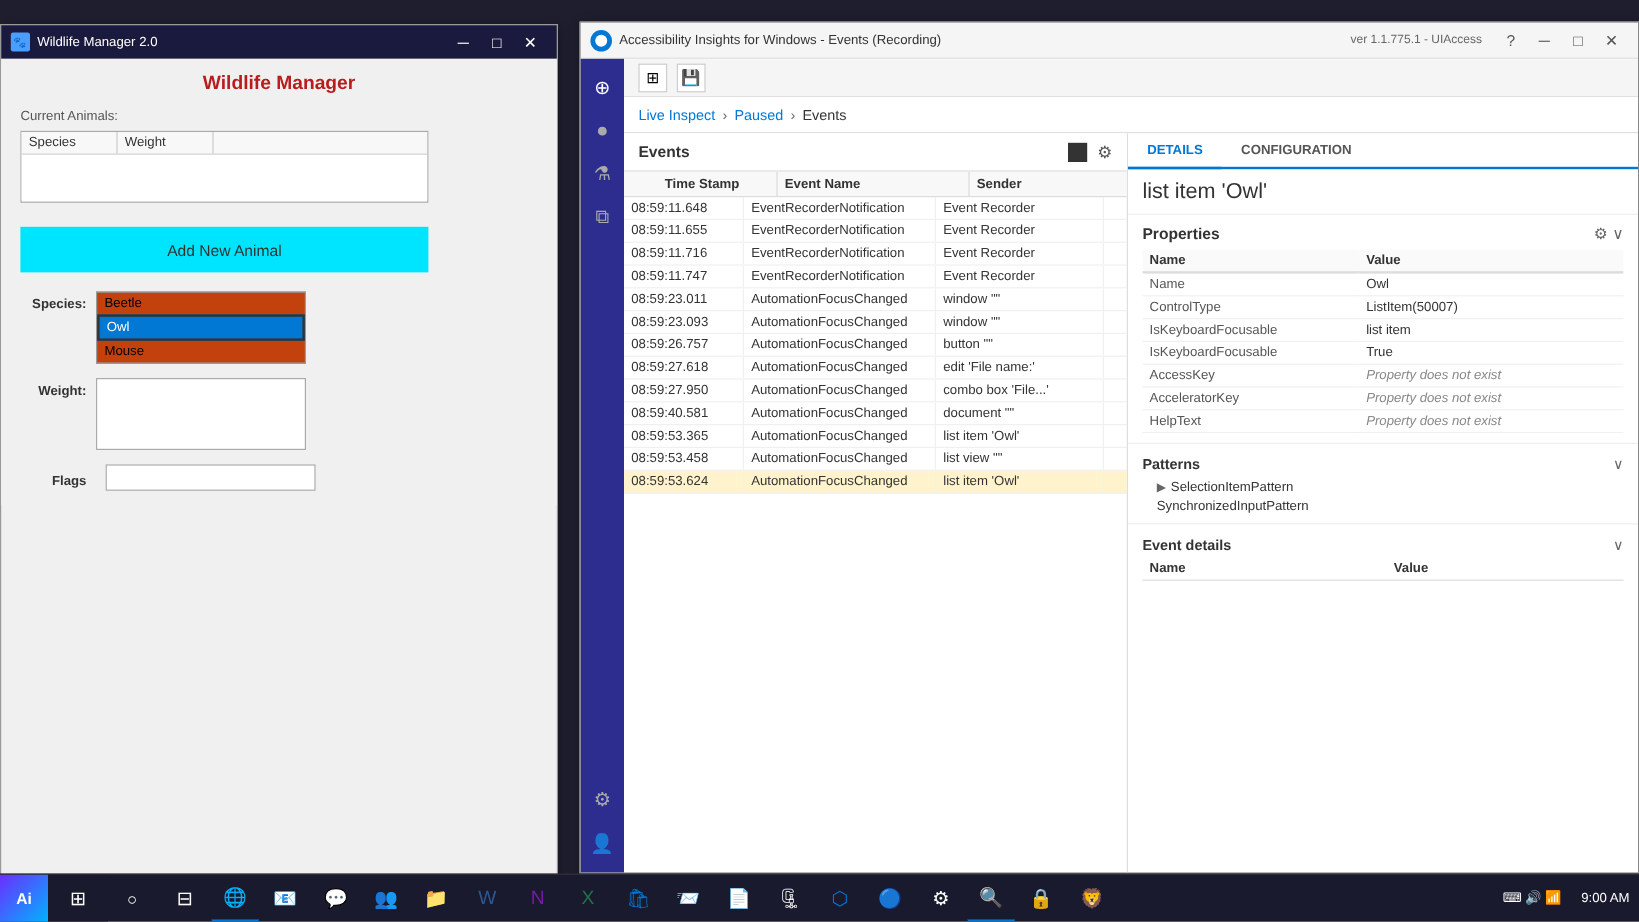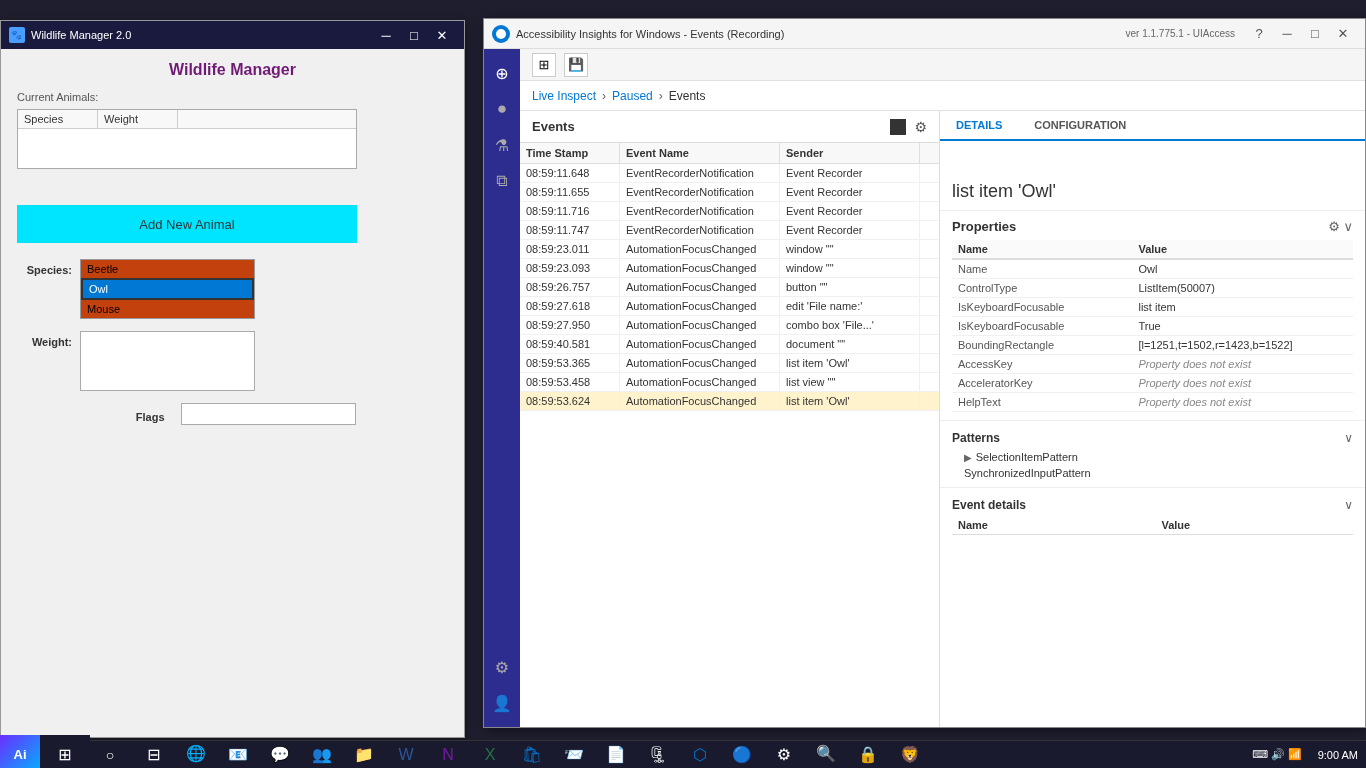--- a/index.html
+++ b/index.html
@@ -1,20 +1,20 @@
 <!DOCTYPE html>
 <html><head>
   <meta charset="utf-8">
   <style>
     * { margin: 0; padding: 0; box-sizing: border-box; }
     body { width: 1366px; height: 768px; overflow: hidden; font-family: 'Segoe UI', sans-serif; font-size: 12px; background: #1e1e2e; position: relative; }
 
     
     .taskbar {
-      position: absolute; bottom: 0; left: 0; width: 1366px; height: 28px;
+      position: absolute; bottom: 0; left: 0; width: 1366px; height: 40px;
       background: #1a1a2e; display: flex; align-items: center; z-index: 1000;
       border-top: 1px solid #333;
     }
     .taskbar-start {
       width: 50px; height: 40px; background: #1a1a2e;
       display: flex; align-items: center; justify-content: center;
       color: white; font-size: 16px; cursor: pointer;
     }
     .taskbar-search {
       width: 40px; height: 40px; display: flex; align-items: center; justify-content: center;
@@ -49,27 +49,27 @@
     }
     .window-icon { width: 16px; height: 16px; background: #4a9eff; border-radius: 2px; display: flex; align-items: center; justify-content: center; }
     .window-title { color: white; font-size: 11px; flex: 1; }
     .window-controls { display: flex; gap: 0; }
     .win-btn { width: 28px; height: 28px; display: flex; align-items: center; justify-content: center; color: white; font-size: 13px; cursor: pointer; }
 
     .wildlife-content {
       padding: 12px 16px; background: #f0f0f0;
     }
     .wildlife-app-title {
-      text-align: center; font-size: 16px; font-weight: bold; color: #701a75; margin-bottom: 12px;
+      text-align: center; font-size: 16px; font-weight: bold; color: #b91c1c; margin-bottom: 12px;
     }
     .wildlife-label { font-size: 11px; color: #555; margin-bottom: 6px; }
 
     
     .datagrid {
-      border: 1px solid #aaa; background: white; width: 340px; height: 60px; margin-bottom: 36px;
+      border: 1px solid #aaa; background: white; width: 340px; height: 60px; margin-bottom: 20px;
     }
     .datagrid-header {
       display: flex; background: #f8f8f8; border-bottom: 1px solid #ccc;
     }
     .datagrid-header-cell {
       padding: 3px 6px; font-size: 11px; color: #333; border-right: 1px solid #ccc; min-width: 80px;
     }
     .datagrid-body { background: white; height: 38px; }
 
     
@@ -95,21 +95,21 @@
       background: #0078d4; color: white; border: 2px solid #333;
     }
 
     
     .weight-input {
       width: 175px; height: 60px; border: 1px solid #aaa; background: white;
       padding: 4px; font-size: 11px; resize: none;
     }
 
     
-    .flags-container { display: flex; align-items: center; gap: 16px; margin-top: 8px; justify-content: center; }
+    .flags-container { display: flex; align-items: center; gap: 16px; margin-top: 8px; }
     .flags-input {
       width: 175px; height: 22px; border: 1px solid #aaa; background: white; padding: 2px 4px; font-size: 11px;
     }
 
     
     .ai-window {
       position: absolute; left: 483px; top: 18px; width: 883px; height: 710px;
       background: #ffffff; border: 1px solid #888; box-shadow: 2px 2px 10px rgba(0,0,0,0.4);
     }
     .ai-titlebar {
@@ -172,38 +172,38 @@
     .events-title { font-size: 13px; font-weight: 600; color: #333; flex: 1; }
     .events-stop-btn {
       width: 16px; height: 16px; background: #333; cursor: pointer;
     }
     .events-settings { font-size: 14px; color: #555; cursor: pointer; }
 
     
     .events-table { flex: 1; overflow-y: auto; }
     .events-table-header {
       display: grid; grid-template-columns: 100px 160px 140px;
-      background: #f8f8f8; border-bottom: 1px solid #ddd; position: sticky; top: 0;
+      background: #f8f8f8; border-bottom: 1px solid #ddd; position: sticky; top: 0; padding-left: 28px;
     }
     .events-table-header-cell {
       padding: 4px 6px; font-size: 11px; font-weight: 600; color: #333;
       border-right: 1px solid #ddd;
     }
     .events-table-row {
       display: grid; grid-template-columns: 100px 160px 140px;
       border-bottom: 1px solid #f0f0f0; cursor: pointer;
     }
     .events-table-row.highlighted { background: #fff3cd; }
     .events-table-cell {
       padding: 3px 6px; font-size: 11px; color: #333;
       border-right: 1px solid #f0f0f0; overflow: hidden; text-overflow: ellipsis; white-space: nowrap;
     }
 
     
-    .details-panel { flex: 1; display: flex; flex-direction: column; overflow: hidden; gap: 32px; }
+    .details-panel { flex: 1; display: flex; flex-direction: column; overflow: hidden; }
     .details-tabs {
       display: flex; border-bottom: 2px solid #0078d4; height: 30px;
     }
     .details-tab {
       padding: 0 16px; font-size: 11px; font-weight: 600; display: flex; align-items: center;
       cursor: pointer; color: #555; border-bottom: 2px solid transparent; margin-bottom: -2px;
     }
     .details-tab.active { color: #0078d4; border-bottom: 2px solid #0078d4; }
 
     .details-title {
@@ -467,24 +467,20 @@
       <td>ControlType</td>
       <td class="">ListItem(50007)</td>
     </tr>
                       <tr>
       <td>IsKeyboardFocusable</td>
       <td class="">list item</td>
     </tr>
                       <tr>
       <td>IsKeyboardFocusable</td>
       <td class="">True</td>
-    </tr>
-                      <tr>
-      <td>BoundingRectangle</td>
-      <td class="">[l=1251,t=1502,r=1423,b=1522]</td>
     </tr>
                       <tr>
       <td>AccessKey</td>
       <td class="italic">Property does not exist</td>
     </tr>
                       <tr>
       <td>AcceleratorKey</td>
       <td class="italic">Property does not exist</td>
     </tr>
                       <tr>

